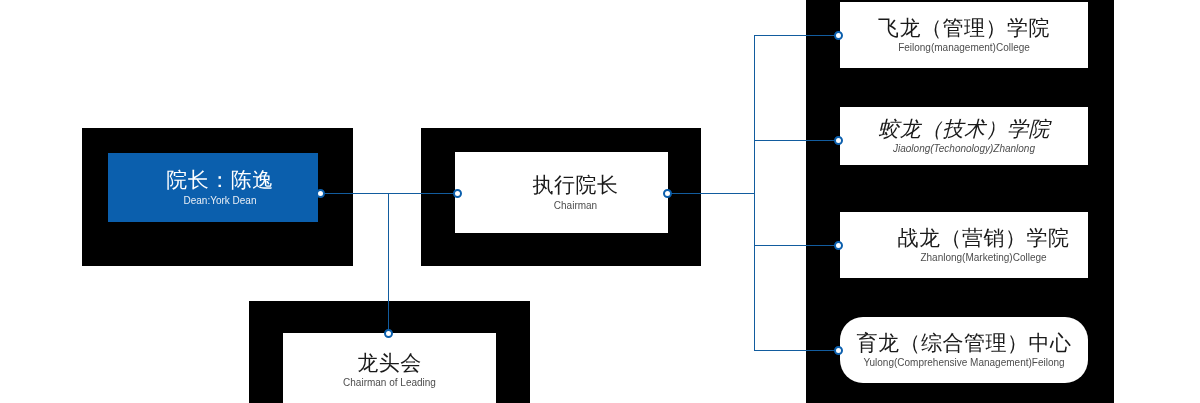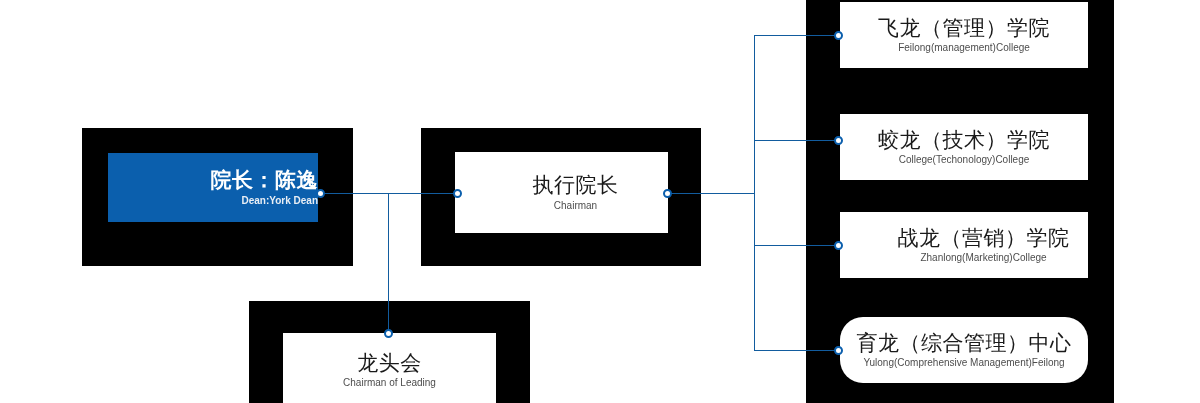--- a/index.html
+++ b/index.html
@@ -49,24 +49,23 @@
     line-height: 1.2;
     margin-top: 3px;
     color: #4d4d4d;
     white-space: nowrap;
   }
   .node.primary .title-cn { color: #ffffff; }
   .node.primary .title-en { color: #e8eef5; }
 
   
   .node.align-left {
-    align-items: flex-end;
+    align-items: center;
     text-align: left;
     padding-left: 14px;
-    font-weight: bold;
   }
 
   
   .line {
     position: absolute;
     background: #125C9E;
   }
   .line.h { height: 1px; }
   .line.v { width: 1px; }
 
@@ -120,23 +119,23 @@
   <div class="node" style="left:283px; top:333px; width:213px; height:74px;">
     <div class="title-cn">龙头会</div>
     <div class="title-en">Chairman of Leading</div>
   </div>
 
   <div class="node" style="left:840px; top:2px; width:248px; height:66px;">
     <div class="title-cn">飞龙（管理）学院</div>
     <div class="title-en">Feilong(management)College</div>
   </div>
 
-  <div class="node" style="left:840px; top:114px; width:248px; height:66px;">
+  <div class="node" style="left:840px; top:107px; width:248px; height:58px;font-style:italic;">
     <div class="title-cn">蛟龙（技术）学院</div>
-    <div class="title-en">College(Techonology)College</div>
+    <div class="title-en">Jiaolong(Techonology)Zhanlong</div>
   </div>
 
   <div class="node" style="left:840px; top:212px; width:248px; height:66px;padding-left:39px;">
     <div class="title-cn">战龙（营销）学院</div>
     <div class="title-en">Zhanlong(Marketing)College</div>
   </div>
 
   <div class="node" style="left:840px; top:317px; width:248px; height:66px;border-radius:23px;">
     <div class="title-cn">育龙（综合管理）中心</div>
     <div class="title-en">Yulong(Comprehensive Management)Feilong</div>

